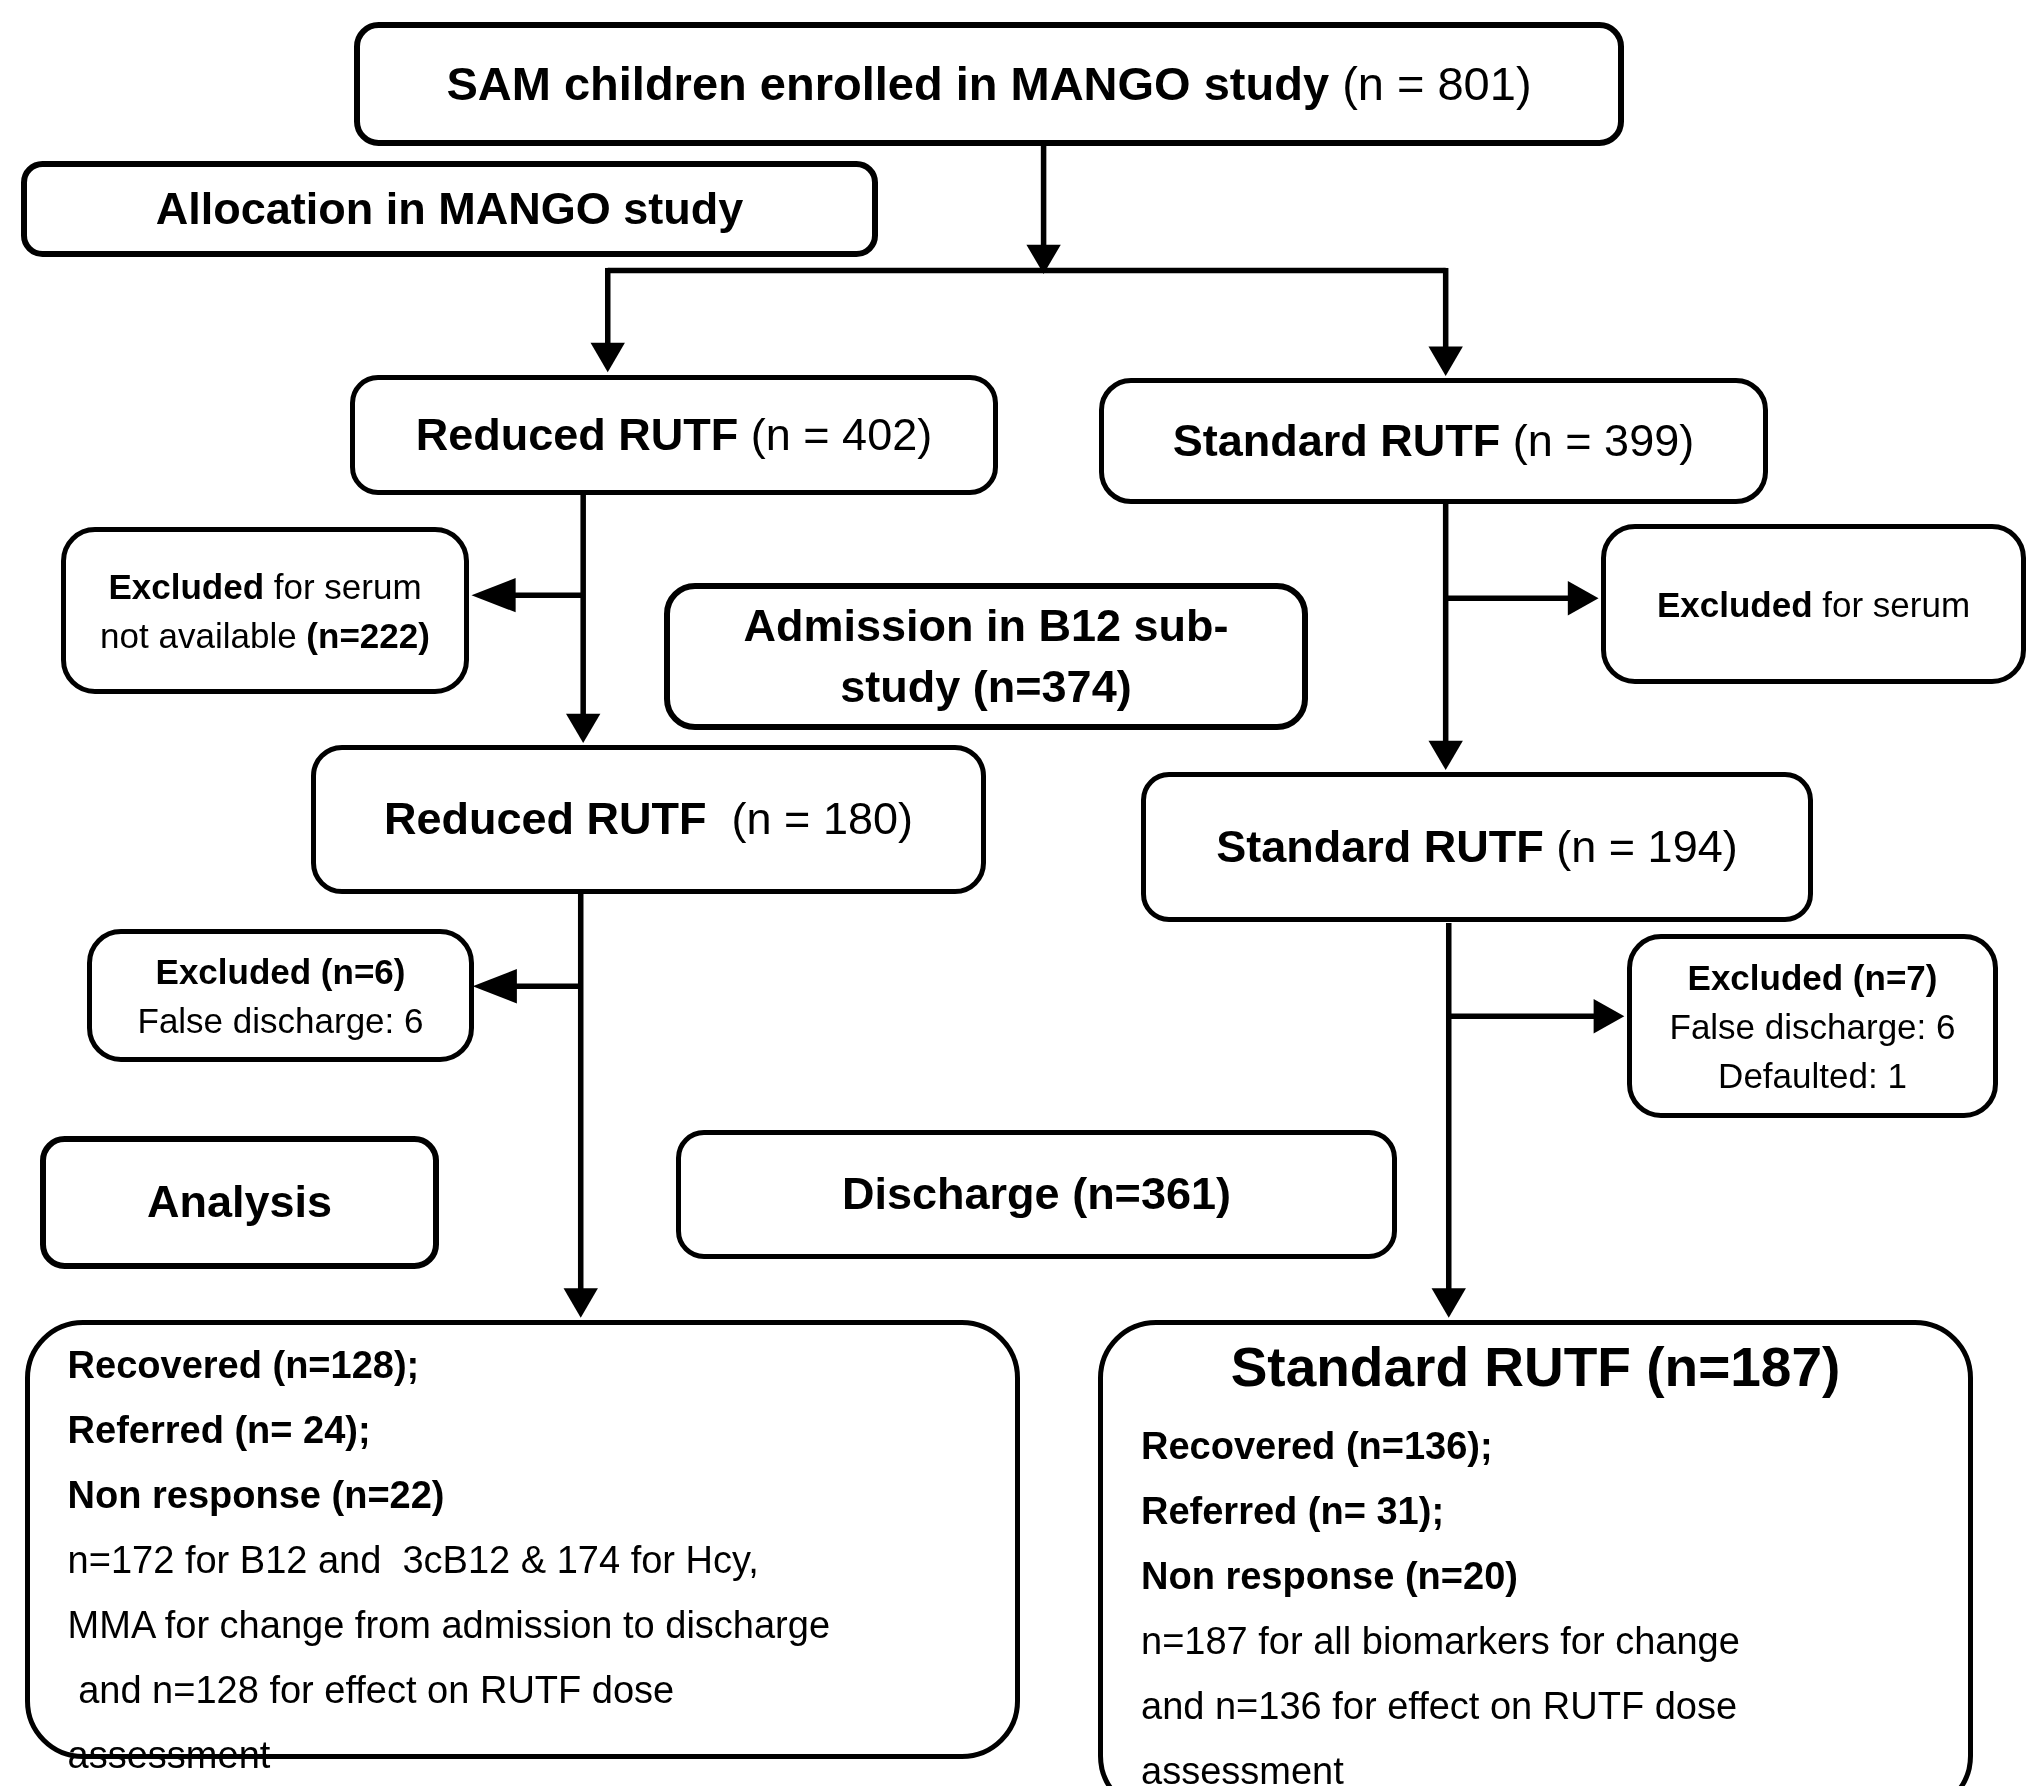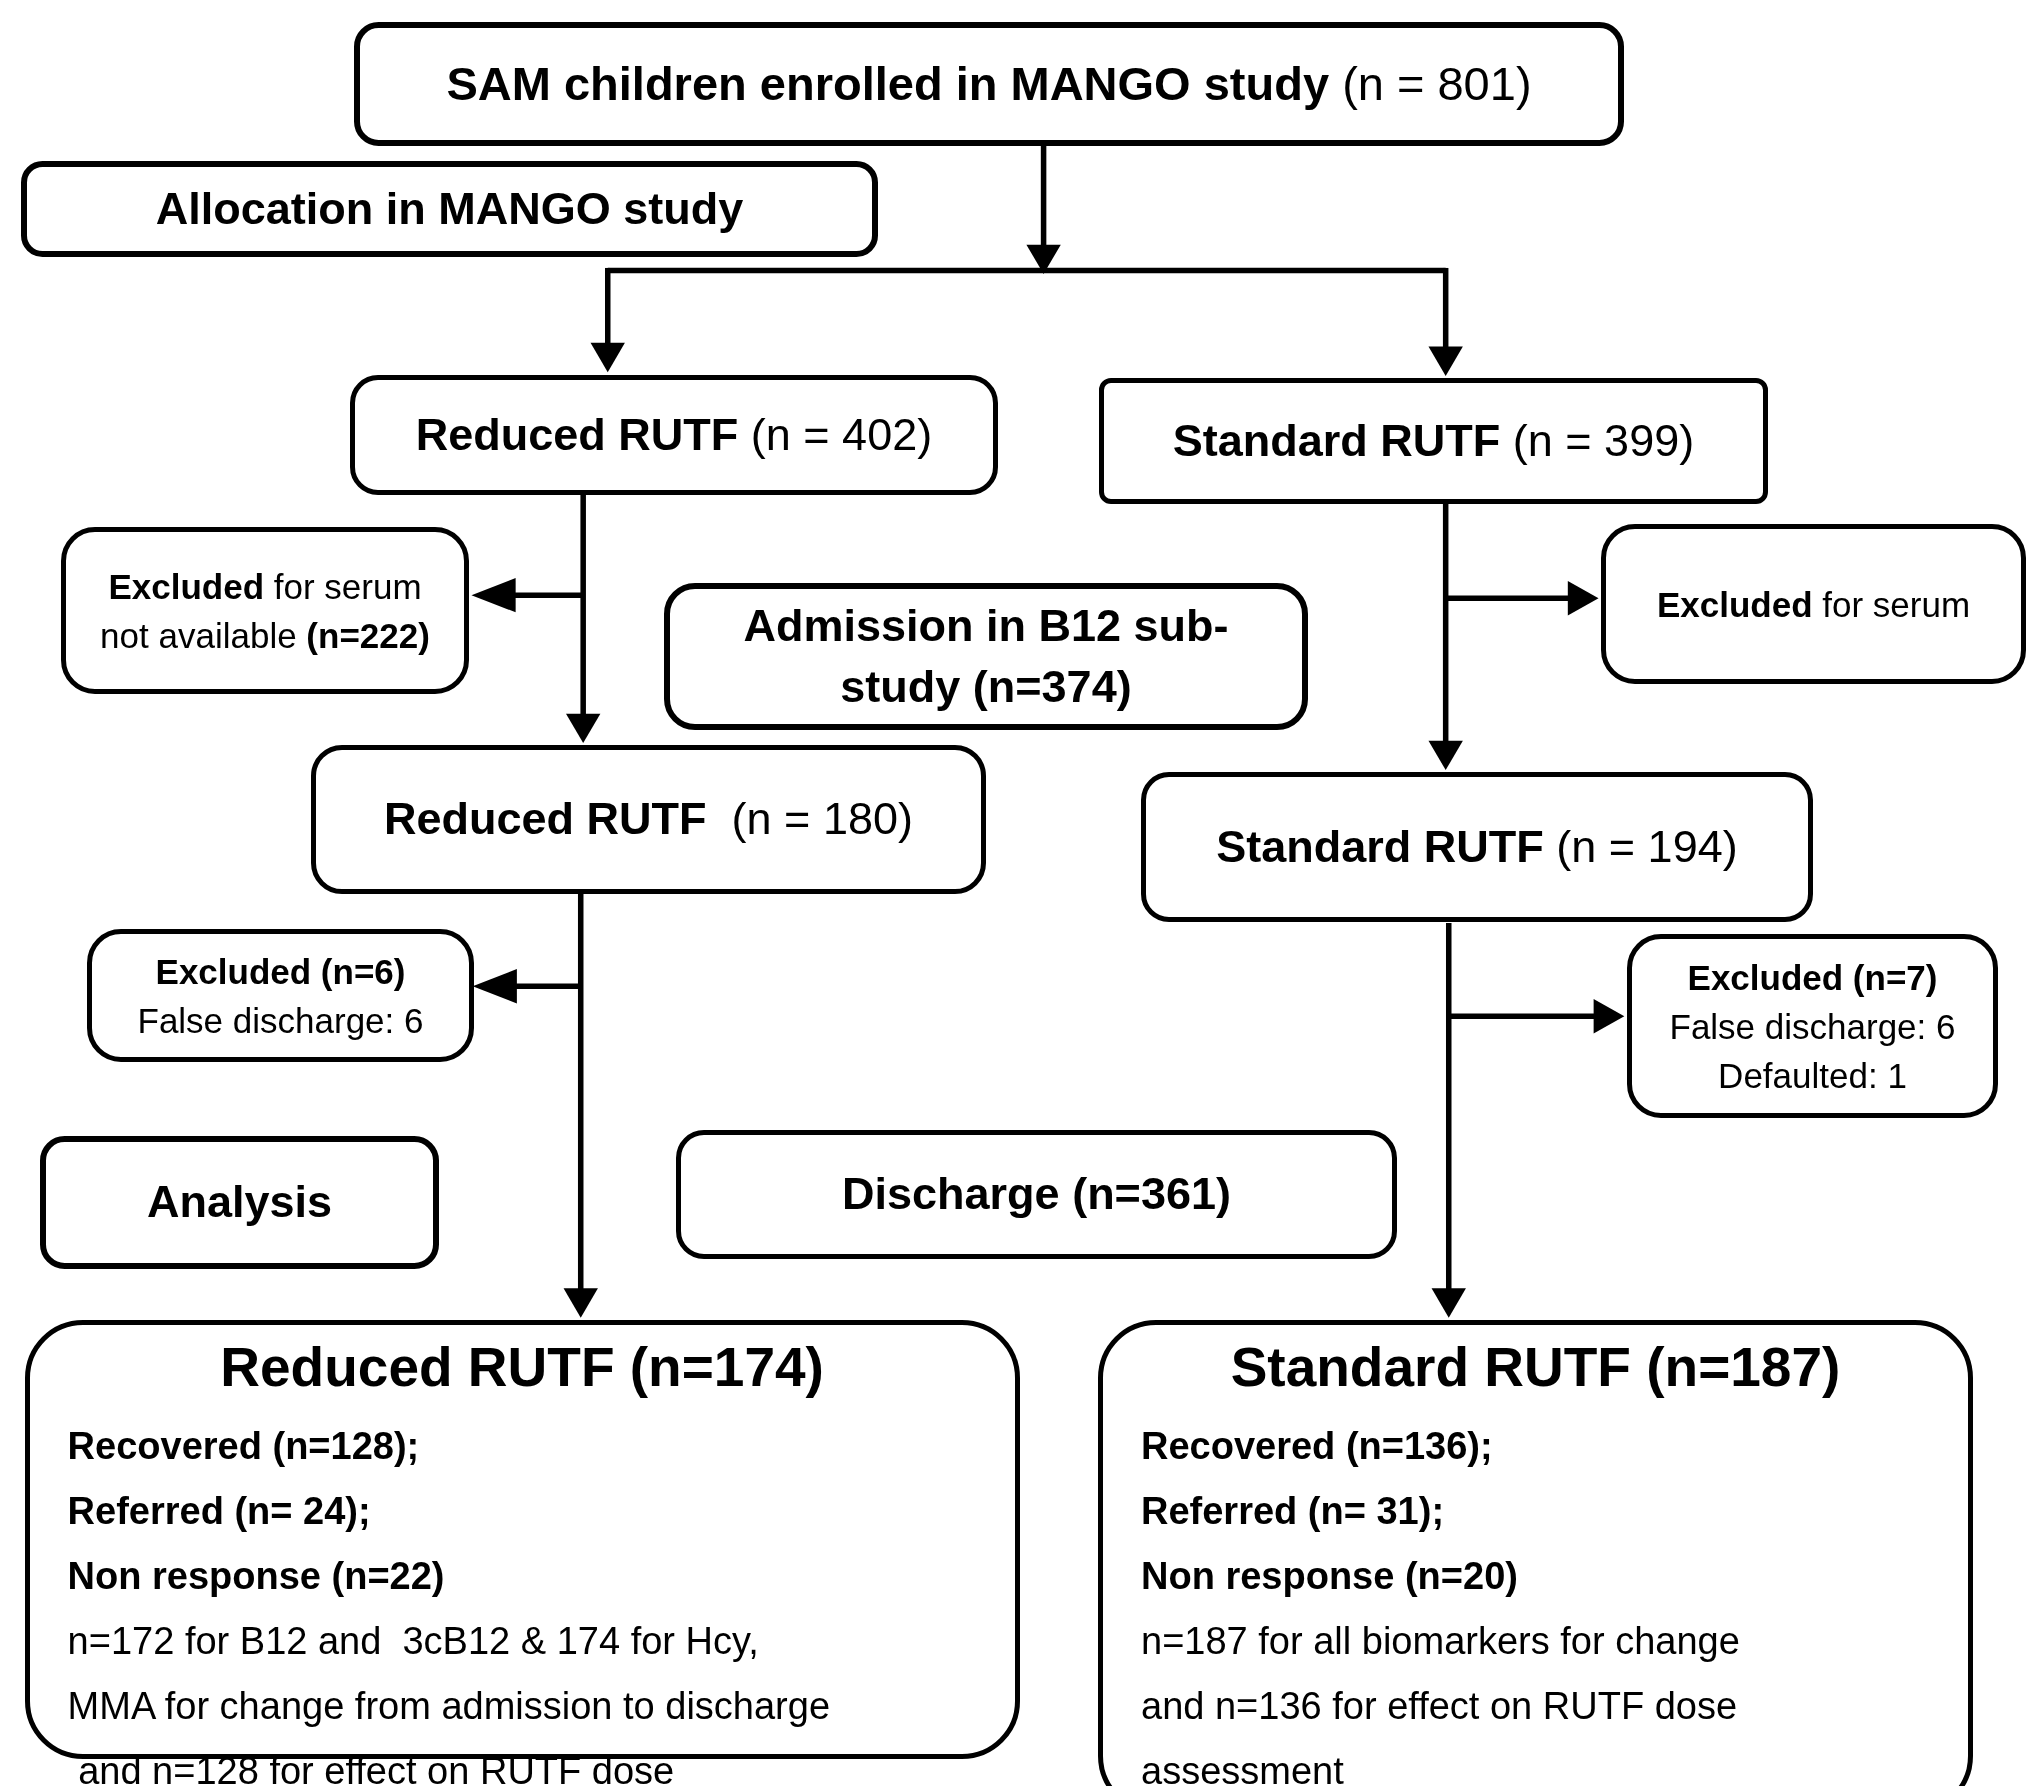--- a/index.html
+++ b/index.html
@@ -78,21 +78,21 @@
         <div class="tline"><span class="b">Allocation in MANGO study</span></div>
       </div>
   </div>
 
   <div class="node" style="left:350px;top:375px;width:648px;height:120px;border-radius:28px;font-size:45px;">
     <div class="content">
         <div class="tline"><span class="b">Reduced RUTF </span><span>(n = 402)</span></div>
       </div>
   </div>
 
-  <div class="node" style="left:1099px;top:378px;width:669px;height:126px;border-radius:12px;font-size:45px;">
+  <div class="node" style="left:1099px;top:378px;width:669px;height:126px;border-radius:32px;font-size:45px;">
     <div class="content">
         <div class="tline"><span class="b">Standard RUTF </span><span>(n = 399)</span></div>
       </div>
   </div>
 
   <div class="node" style="left:61px;top:527px;width:408px;height:167px;border-radius:34px;font-size:35px;line-height:1.4;">
     <div class="content">
         <div class="tline"><span class="b">Excluded</span><span> for serum</span></div>
         <div class="tline"><span>not available </span><span class="b">(n=222)</span></div>
       </div>
@@ -144,21 +144,20 @@
       </div>
   </div>
 
   <div class="node" style="left:676px;top:1130px;width:721px;height:129px;border-radius:28px;font-size:45px;">
     <div class="content">
         <div class="tline"><span class="b">Discharge </span><span class="b">(n=361)</span></div>
       </div>
   </div>
 
   <div class="node big" style="left:24.6px;top:1320px;width:995px;height:439px;border-radius:58px;font-size:38px;">
-    <div class="box-title" style="font-size:55px;">Reduced RUTF (n=174)</div>
     <div class="content">
         <div class="tline"><span class="b">Recovered (n=128);</span></div>
         <div class="tline"><span class="b">Referred (n= 24);</span></div>
         <div class="tline"><span class="b">Non response (n=22)</span></div>
         <div class="tline"><span>n=172 for B12 and  3cB12 &amp; 174 for Hcy,</span></div>
         <div class="tline"><span>MMA for change from admission to discharge</span></div>
         <div class="tline"><span> and n=128 for effect on RUTF dose</span></div>
         <div class="tline"><span>assessment</span></div>
       </div>
   </div>

